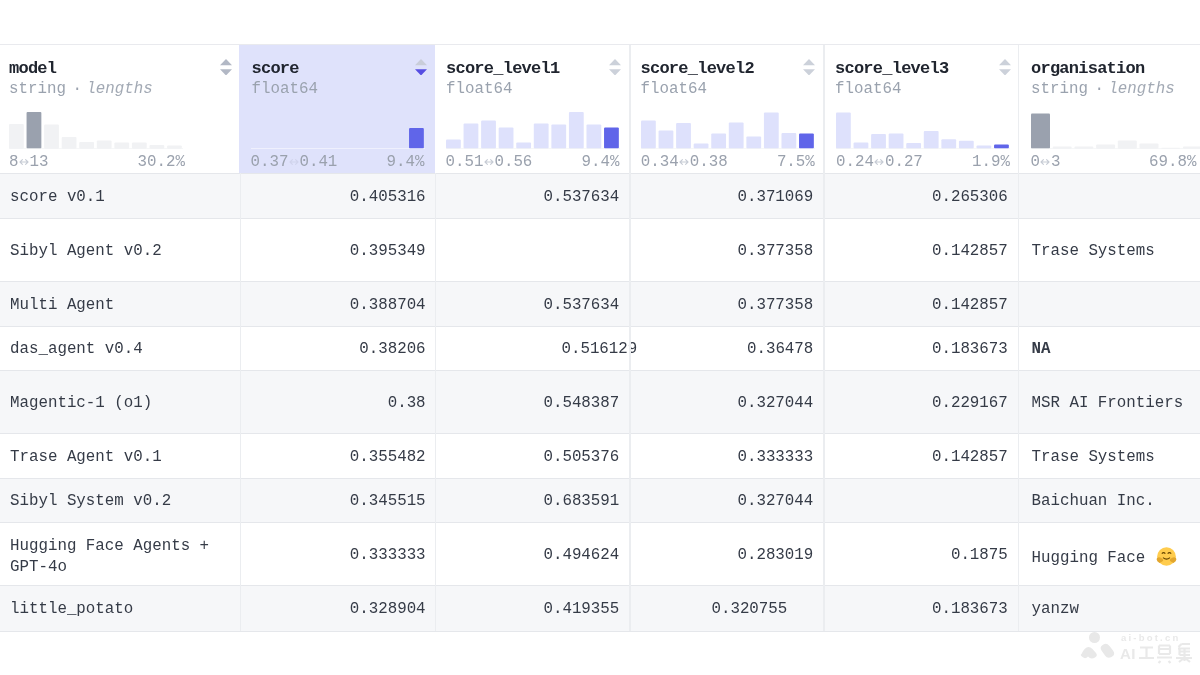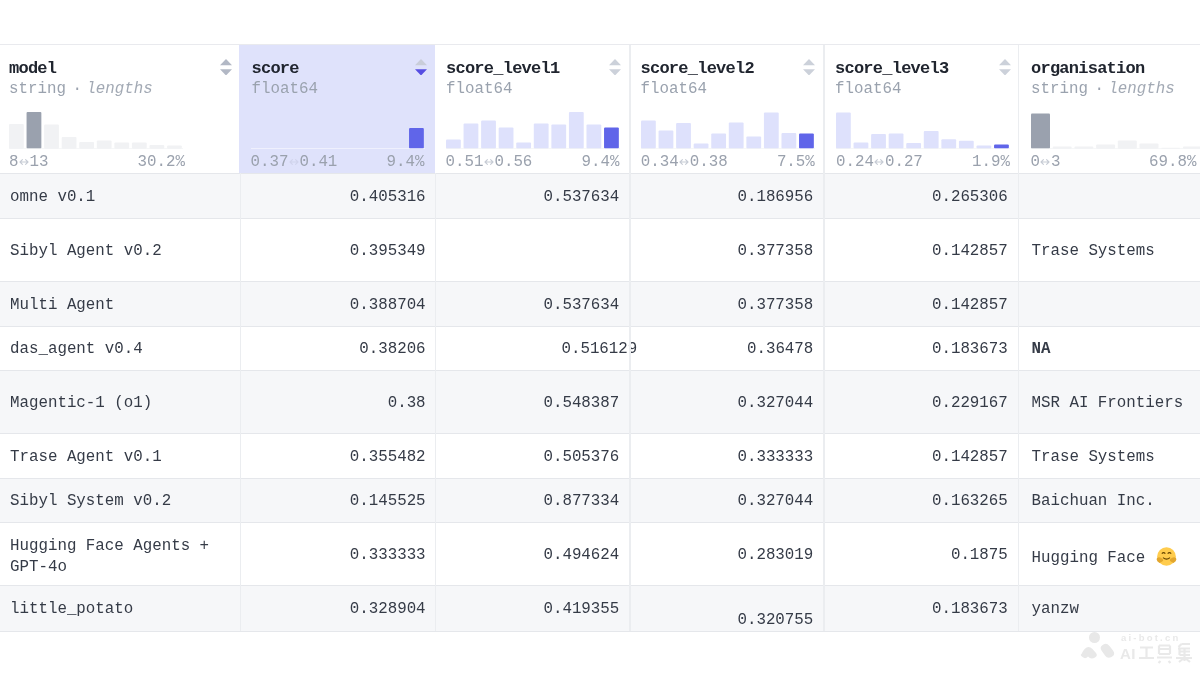--- a/index.html
+++ b/index.html
@@ -172,24 +172,24 @@
   <div class="stats" style="left:1030.5px; width:166px;">
       <span class="mn">0<svg class="arw" width="10" height="8" viewBox="0 0 10 8">
           <path d="M1 4 H9 M3.4 1.6 L1 4 L3.4 6.4 M6.6 1.6 L9 4 L6.6 6.4" stroke="#c6cbd4" stroke-width="1.1" fill="none" stroke-linecap="round" stroke-linejoin="round"></path>
         </svg>3</span>
       <span class="mx">69.8%</span>
     </div>
 </div>
 
 <div id="rows">
     <div class="row g" style="top:173px; height:44.5px;">
-      <div class="cell" style="left:10px; width:229px;"><span style="line-height:21px;">omne v0.1</span></div>
+      <div class="cell" style="left:10px; width:229px;"><span style="line-height:21px;">score v0.1</span></div>
       <div class="cell num" style="left:240px; width:185.6px;"><span style="line-height:21px;">0.405316</span></div>
       <div class="cell num" style="left:435px; width:184.3px;"><span style="line-height:21px;">0.537634</span></div>
-      <div class="cell num" style="left:630px; width:183.3px;"><span style="line-height:21px;">0.186956</span></div>
+      <div class="cell num" style="left:630px; width:183.3px;"><span style="line-height:21px;">0.371069</span></div>
       <div class="cell num" style="left:824px; width:183.8px;"><span style="line-height:21px;">0.265306</span></div>
       <div class="cell" style="left:1031.5px; width:168px;"><span style="line-height:21px;"></span></div>
     </div>
     <div class="row" style="top:217.5px; height:63px;">
       <div class="cell" style="left:10px; width:229px;"><span style="line-height:21px;">Sibyl Agent v0.2</span></div>
       <div class="cell num" style="left:240px; width:185.6px;"><span style="line-height:21px;">0.395349</span></div>
       <div class="cell num" style="left:630px; width:183.3px;"><span style="line-height:21px;">0.377358</span></div>
       <div class="cell num" style="left:824px; width:183.8px;"><span style="line-height:21px;">0.142857</span></div>
       <div class="cell" style="left:1031.5px; width:168px;"><span style="line-height:21px;">Trase Systems</span></div>
     </div>
@@ -220,24 +220,23 @@
     <div class="row" style="top:433px; height:44.5px;">
       <div class="cell" style="left:10px; width:229px;"><span style="line-height:21px;">Trase Agent v0.1</span></div>
       <div class="cell num" style="left:240px; width:185.6px;align-items:center;"><span style="line-height:21px;">0.355482</span></div>
       <div class="cell num" style="left:435px; width:184.3px;"><span style="line-height:21px;">0.505376</span></div>
       <div class="cell num" style="left:630px; width:183.3px;"><span style="line-height:21px;">0.333333</span></div>
       <div class="cell num" style="left:824px; width:183.8px;"><span style="line-height:21px;">0.142857</span></div>
       <div class="cell" style="left:1031.5px; width:168px;"><span style="line-height:21px;">Trase Systems</span></div>
     </div>
     <div class="row g" style="top:477.5px; height:44px;">
       <div class="cell" style="left:10px; width:229px;"><span style="line-height:21px;">Sibyl System v0.2</span></div>
-      <div class="cell num" style="left:240px; width:185.6px;"><span style="line-height:21px;">0.145525</span></div>
-      <div class="cell num" style="left:435px; width:184.3px;"><span style="line-height:21px;">0.877334</span></div>
+      <div class="cell num" style="left:240px; width:185.6px;"><span style="line-height:21px;">0.345515</span></div>
+      <div class="cell num" style="left:435px; width:184.3px;"><span style="line-height:21px;">0.683591</span></div>
       <div class="cell num" style="left:630px; width:183.3px;"><span style="line-height:21px;">0.327044</span></div>
-      <div class="cell num" style="left:824px; width:183.8px;"><span style="line-height:21px;">0.163265</span></div>
       <div class="cell" style="left:1031.5px; width:168px;"><span style="line-height:21px;">Baichuan Inc.</span></div>
     </div>
     <div class="row" style="top:521.5px; height:63.5px;">
       <div class="cell" style="left:10px; width:229px;"><span style="line-height:21px; position:relative; top:1.5px;">Hugging Face Agents +<br>GPT-4o</span></div>
       <div class="cell num" style="left:240px; width:185.6px;"><span style="line-height:21px;">0.333333</span></div>
       <div class="cell num" style="left:435px; width:184.3px;"><span style="line-height:21px;">0.494624</span></div>
       <div class="cell num" style="left:630px; width:183.3px;"><span style="line-height:21px;">0.283019</span></div>
       <div class="cell num" style="left:824px; width:183.8px;"><span style="line-height:21px;">0.1875</span></div>
       <div class="cell" style="left:1031.5px; width:168px;"><span style="line-height:21px;">Hugging Face <svg width="21" height="21" viewBox="0 0 36 36" style="margin-left:1px; position:relative; top:4.5px;">
             <circle cx="18" cy="18" r="16" fill="#ffcc4d"></circle>
@@ -245,21 +244,21 @@
             <path d="M20 13 q3-3.5 6 0" stroke="#664500" stroke-width="2" fill="none"></path>
             <path d="M12 20 q6 5 12 0" stroke="#664500" stroke-width="2" fill="none"></path>
             <path d="M2 20 q-3 6 4 9 l4-2 q4-2 1-5 q-4-4-9-2z" fill="#e2a62d"></path>
             <path d="M34 20 q3 6-4 9 l-4-2 q-4-2-1-5 q4-4 9-2z" fill="#e2a62d"></path>
           </svg></span></div>
     </div>
     <div class="row g" style="top:585px; height:45.5px;">
       <div class="cell" style="left:10px; width:229px;"><span style="line-height:21px;">little_potato</span></div>
       <div class="cell num" style="left:240px; width:185.6px;"><span style="line-height:21px;">0.328904</span></div>
       <div class="cell num" style="left:435px; width:184.3px;"><span style="line-height:21px;">0.419355</span></div>
-      <div class="cell num" style="left:630px; width:183.3px;align-items:flex-end;"><span style="line-height:21px;">0.320755</span></div>
+      <div class="cell num" style="left:604px; width:183.3px;"><span style="line-height:21px;">0.320755</span></div>
       <div class="cell num" style="left:824px; width:183.8px;"><span style="line-height:21px;">0.183673</span></div>
       <div class="cell" style="left:1031.5px; width:168px;"><span style="line-height:21px;">yanzw</span></div>
     </div>
   </div>
 <div class="abs" id="bbot"></div>
 
 <div class="abs vsep" style="left:239.5px; top:173px; height:457.5px;"></div>
 <div class="abs vsep" style="left:434.5px; top:173px; height:457.5px;"></div>
 <div class="abs vsep" style="left:629px;"></div>
 <div class="abs vsep" style="left:823px;"></div>

